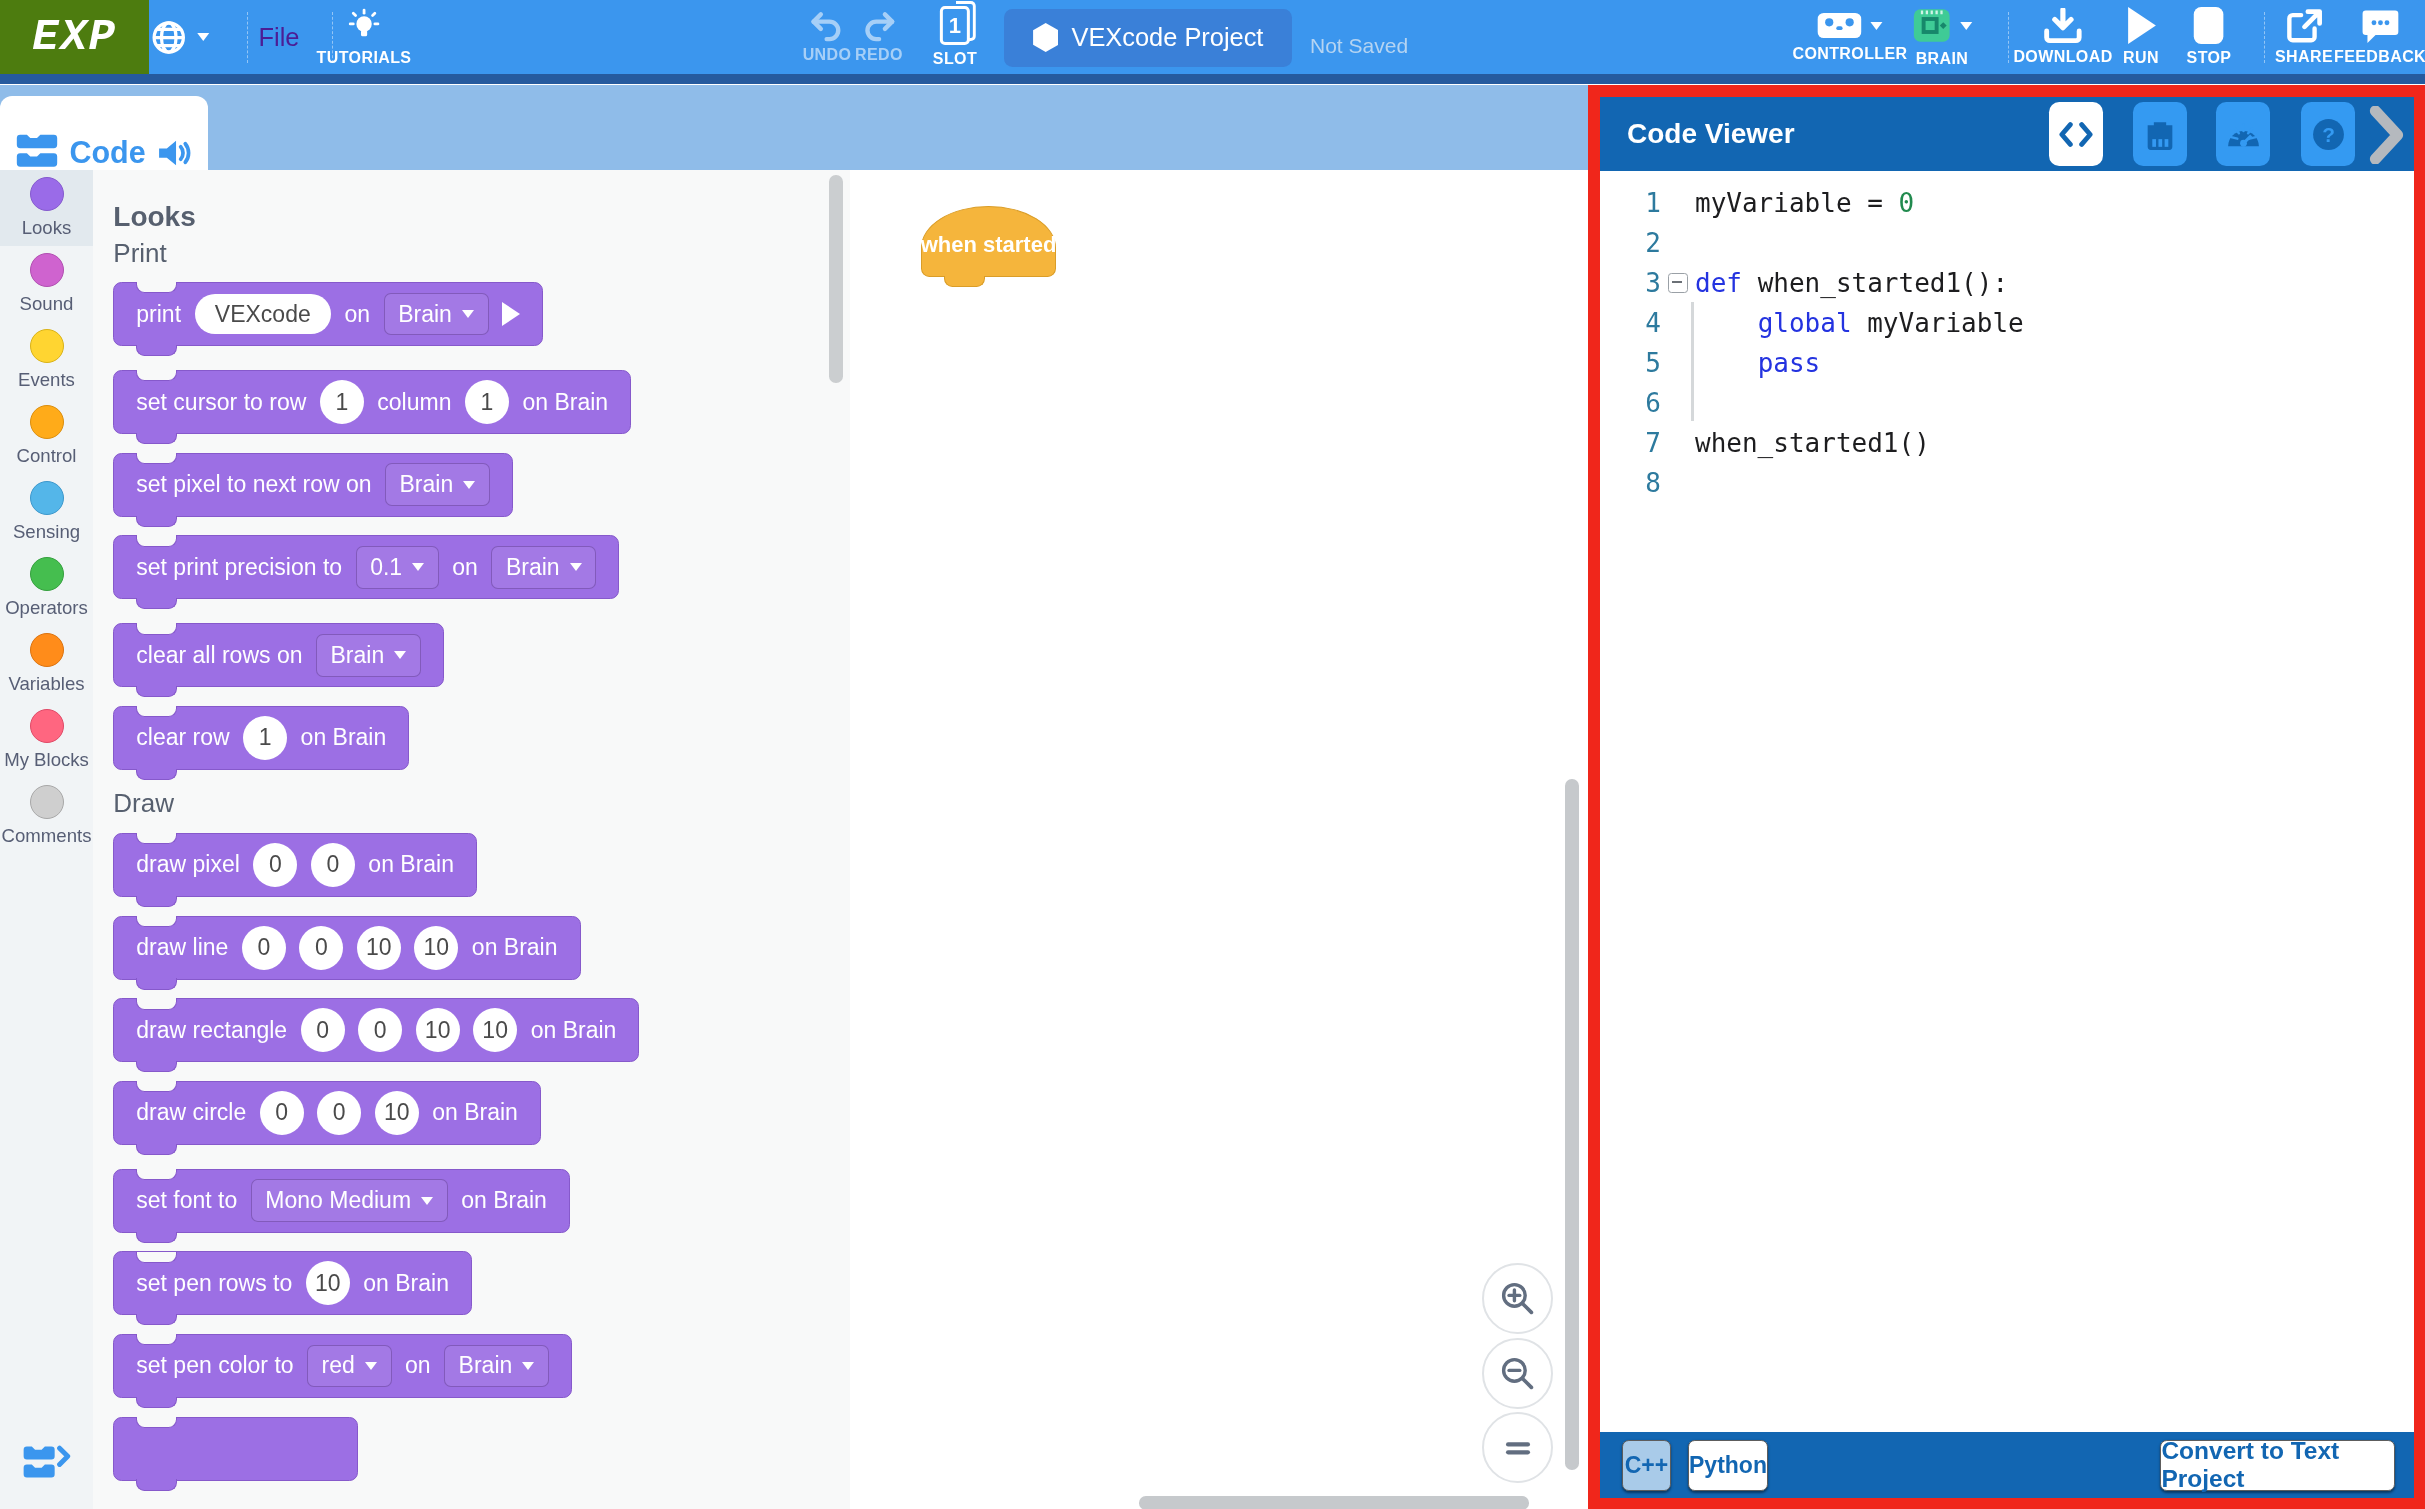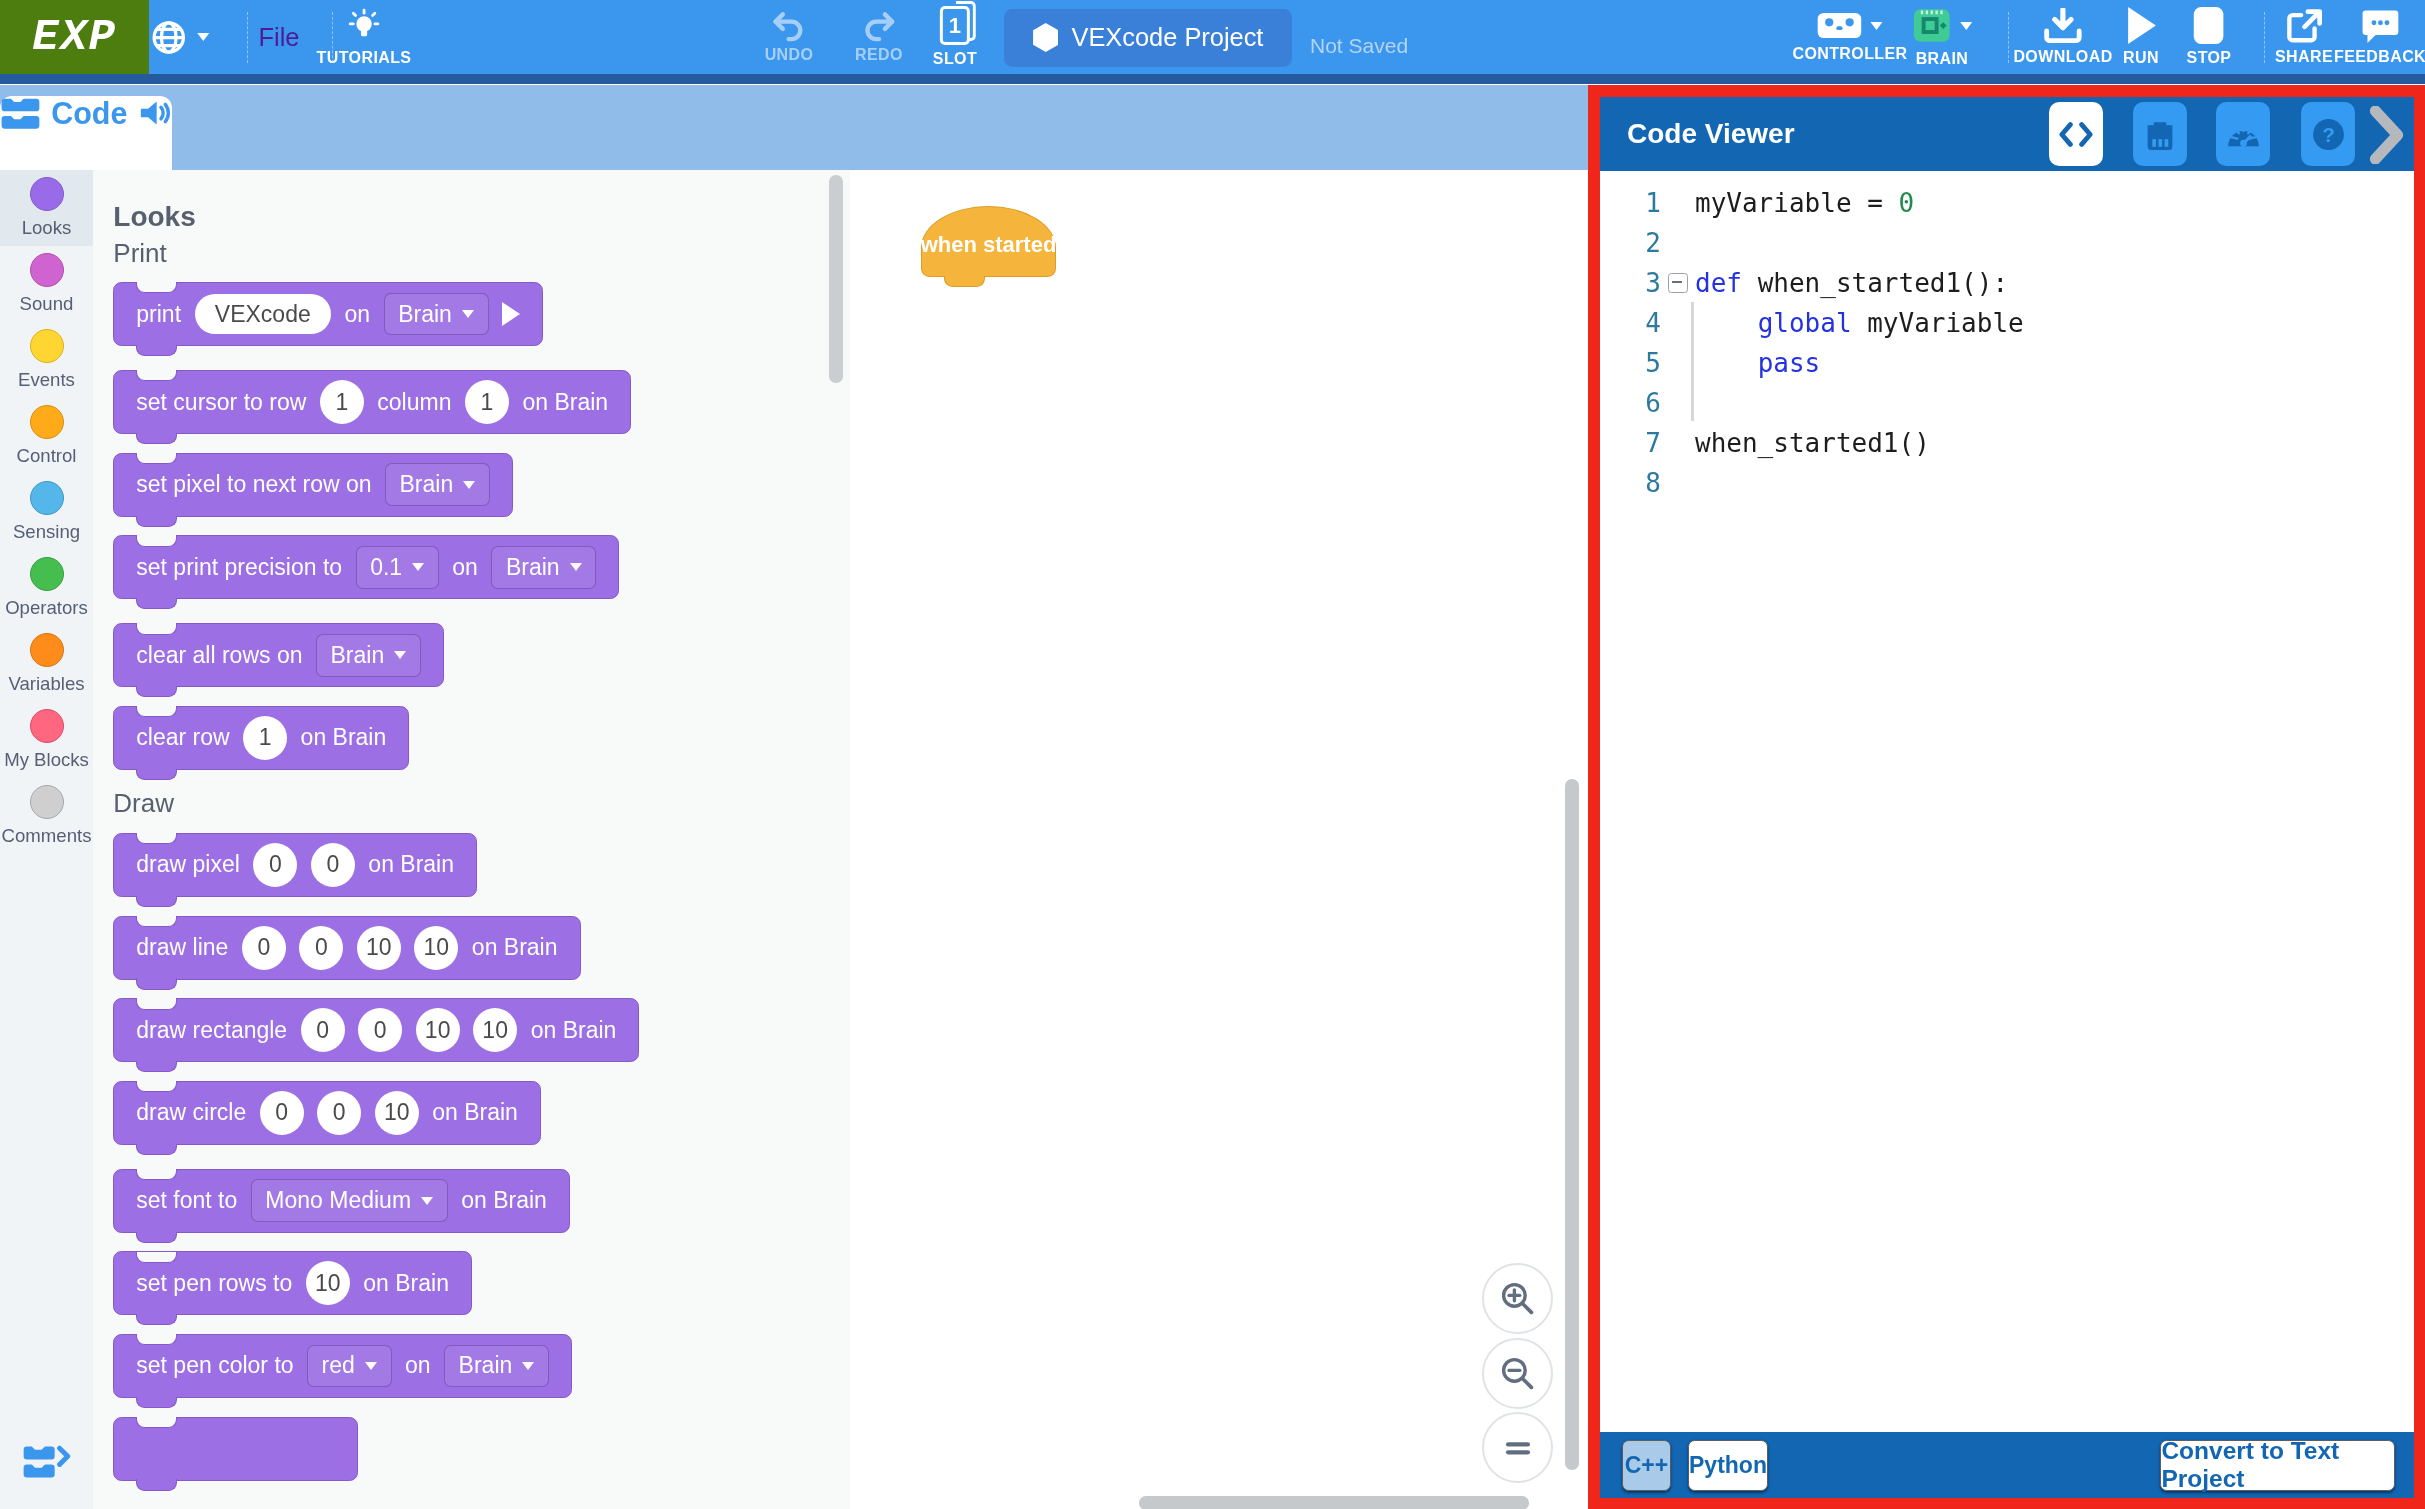--- a/index.html
+++ b/index.html
@@ -28,22 +28,22 @@
                  color:#fff; font-size:25.4px; cursor:pointer; }
   .not-saved { position:absolute; left:1310px; top:0; height:92px; display:flex; align-items:center;
                color:#B5D4F2; font-size:21px; }
   .slot-icon { width:30.5px; height:39px; border:3.4px solid #fff; border-radius:5.1px; position:relative; background:#3B96EE;
                display:flex; align-items:center; justify-content:center; color:#fff; font-size:22px; font-weight:bold; }
   .slot-icon::before { content:""; position:absolute; right:-8.5px; top:-8.5px; width:17px; height:34px;
                        border:3.4px solid #fff; border-left:none; border-radius:0 5.1px 5.1px 0; z-index:-1; }
 
   
   .tabstrip { position:absolute; left:0; top:85px; width:1588px; height:85px; background:#8FBCE9; z-index:10; }
-  .code-tab { position:absolute; left:0; top:11px; width:172px; height:74px; background:#fff;
-              border-radius:12px 12px 0 0; display:flex; align-items:flex-start; justify-content:center; gap:10.2px; cursor:pointer; }
+  .code-tab { position:absolute; left:0; top:11px; width:208px; height:74px; background:#fff;
+              border-radius:12px 12px 0 0; display:flex; align-items:flex-end; justify-content:center; gap:10.2px; cursor:pointer; }
   .code-tab .tab-label { color:#3B96EE; font-size:30.5px; font-weight:bold; }
 
   
   .cat-sidebar { position:absolute; left:0; top:170px; width:93px; height:1340px; background:#F1F4F6; z-index:5; }
   .cat-item { height:76px; display:flex; flex-direction:column; align-items:center; justify-content:center; gap:5.1px; cursor:pointer; }
   .cat-item.selected { background:#E2E9EE; }
   .cat-dot { width:34px; height:34px; border-radius:50%; border:1.7px solid rgba(0,0,0,.18); }
   .cat-label { font-size:18.6px; color:#575E75; white-space:nowrap; }
   .palette-toggle { position:absolute; left:22px; top:1274px; cursor:pointer; }
 
@@ -147,21 +147,21 @@
           <line x1="12" y1="2" x2="12" y2="4"></line>
             <line x1="5" y1="11" x2="3" y2="11"></line>
           <line x1="21" y1="11" x2="19" y2="11"></line>
             <line x1="6.5" y1="5.5" x2="5" y2="4"></line>
           <line x1="17.5" y1="5.5" x2="19" y2="4"></line>
         </g>
       </svg>
       <span class="lbl">TUTORIALS</span>
     </div>
 
-    <div class="tb-btn disabled" style="left:789px">
+    <div class="tb-btn disabled" style="left:827px">
       <svg width="36" height="32" viewBox="0 0 24 22">
         <path d="M8 3 L3 8 L8 13" fill="none" stroke="#fff" stroke-width="3" stroke-linecap="round" stroke-linejoin="round"></path>
         <path d="M3 8 h11 a6 6 0 0 1 0 12 h-2" fill="none" stroke="#fff" stroke-width="3" stroke-linecap="round"></path>
       </svg>
       <span class="lbl">UNDO</span>
     </div>
     <div class="tb-btn disabled" style="left:879px">
       <svg width="36" height="32" viewBox="0 0 24 22">
         <path d="M16 3 L21 8 L16 13" fill="none" stroke="#fff" stroke-width="3" stroke-linecap="round" stroke-linejoin="round"></path>
         <path d="M21 8 h-11 a6 6 0 0 0 0 12 h2" fill="none" stroke="#fff" stroke-width="3" stroke-linecap="round"></path>

